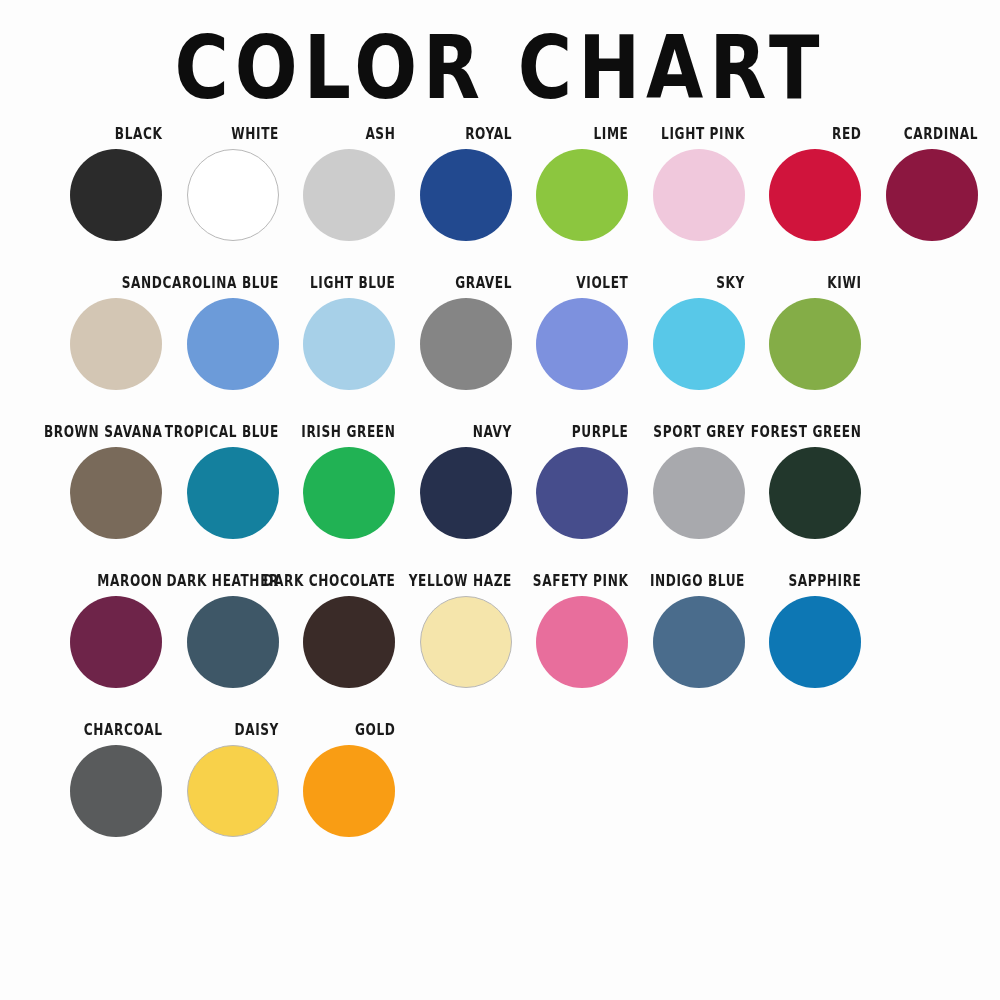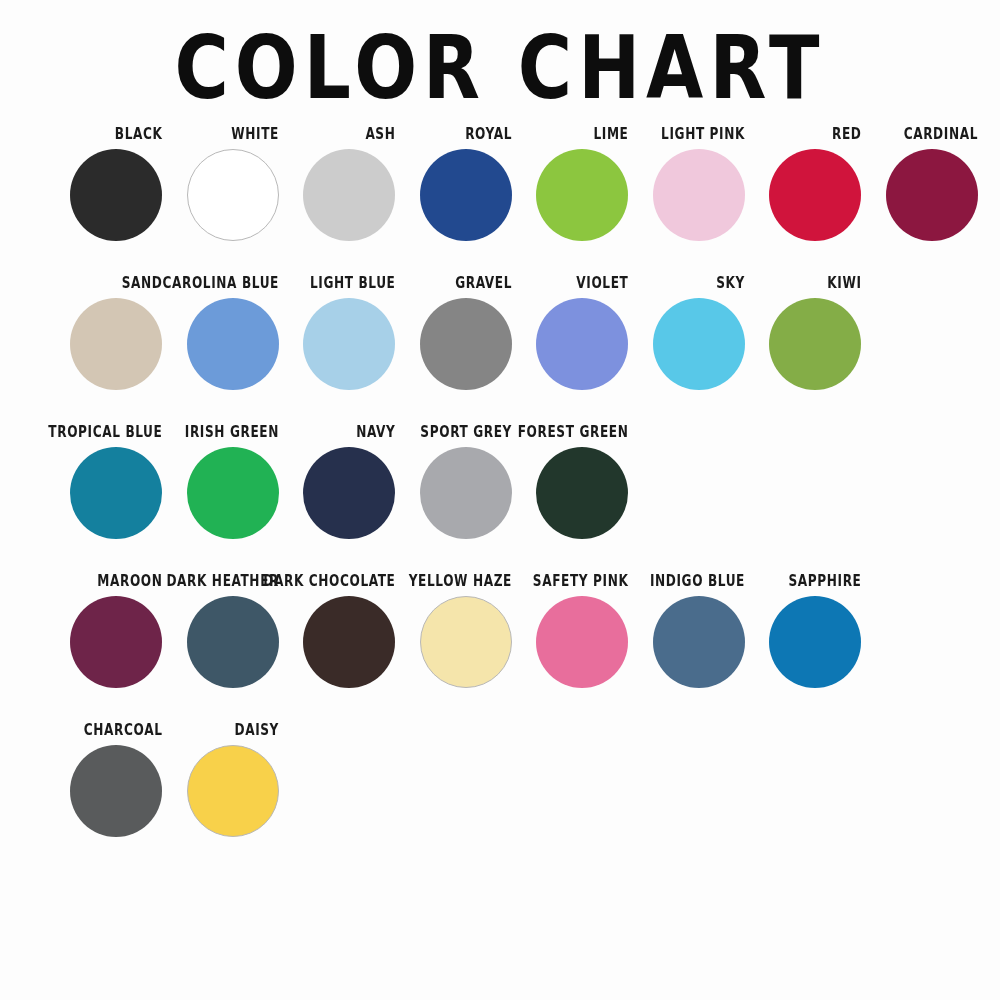--- a/index.html
+++ b/index.html
@@ -197,38 +197,50 @@
         </div>
         <div class="swatch-cell">
           <div class="swatch-label">KIWI</div>
           <div class="swatch-dot-wrap">
             <div class="swatch-dot" style="background-color: rgb(132, 173, 71);"></div>
           </div>
         </div>
       </div>
       <div class="swatch-row">
         <div class="swatch-cell">
+          <div class="swatch-label">BROWN SAVANA</div>
+          <div class="swatch-dot-wrap">
+            <div class="swatch-dot" style="background-color: rgb(121, 106, 90);"></div>
+          </div>
+        </div>
+        <div class="swatch-cell">
           <div class="swatch-label">TROPICAL BLUE</div>
           <div class="swatch-dot-wrap">
             <div class="swatch-dot" style="background-color: rgb(20, 128, 158);"></div>
           </div>
         </div>
         <div class="swatch-cell">
           <div class="swatch-label">IRISH GREEN</div>
           <div class="swatch-dot-wrap">
             <div class="swatch-dot" style="background-color: rgb(33, 178, 84);"></div>
           </div>
         </div>
         <div class="swatch-cell">
           <div class="swatch-label">NAVY</div>
           <div class="swatch-dot-wrap">
             <div class="swatch-dot" style="background-color: rgb(38, 48, 77);"></div>
           </div>
         </div>
         <div class="swatch-cell">
+          <div class="swatch-label">PURPLE</div>
+          <div class="swatch-dot-wrap">
+            <div class="swatch-dot" style="background-color: rgb(70, 77, 140);"></div>
+          </div>
+        </div>
+        <div class="swatch-cell">
           <div class="swatch-label">SPORT GREY</div>
           <div class="swatch-dot-wrap">
             <div class="swatch-dot" style="background-color: rgb(168, 169, 173);"></div>
           </div>
         </div>
         <div class="swatch-cell">
           <div class="swatch-label">FOREST GREEN</div>
           <div class="swatch-dot-wrap">
             <div class="swatch-dot" style="background-color: rgb(34, 55, 44);"></div>
           </div>
@@ -284,16 +296,22 @@
           <div class="swatch-dot-wrap">
             <div class="swatch-dot" style="background-color: rgb(89, 91, 92);"></div>
           </div>
         </div>
         <div class="swatch-cell">
           <div class="swatch-label">DAISY</div>
           <div class="swatch-dot-wrap">
             <div class="swatch-dot outlined" style="background-color: rgb(248, 209, 74);"></div>
           </div>
         </div>
+        <div class="swatch-cell">
+          <div class="swatch-label">GOLD</div>
+          <div class="swatch-dot-wrap">
+            <div class="swatch-dot" style="background-color: rgb(249, 157, 20);"></div>
+          </div>
+        </div>
       </div>
     </div>
 
 </div>
 
 </body></html>

